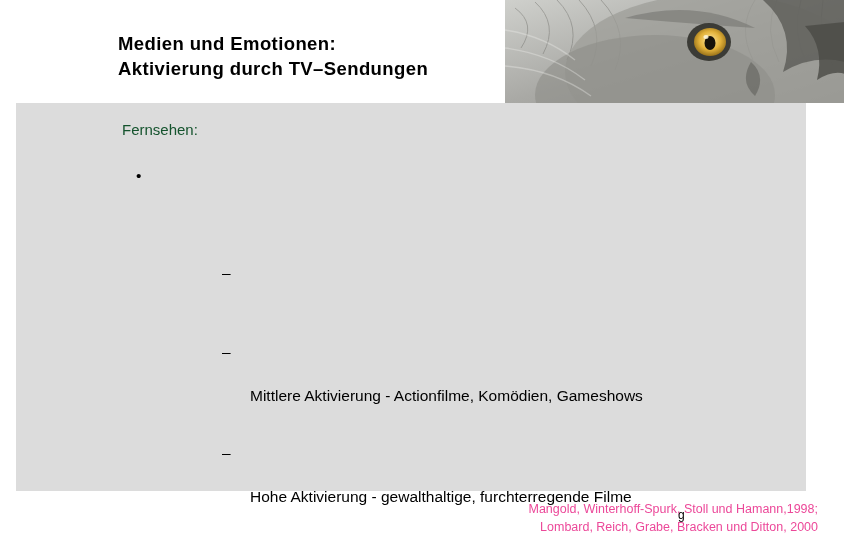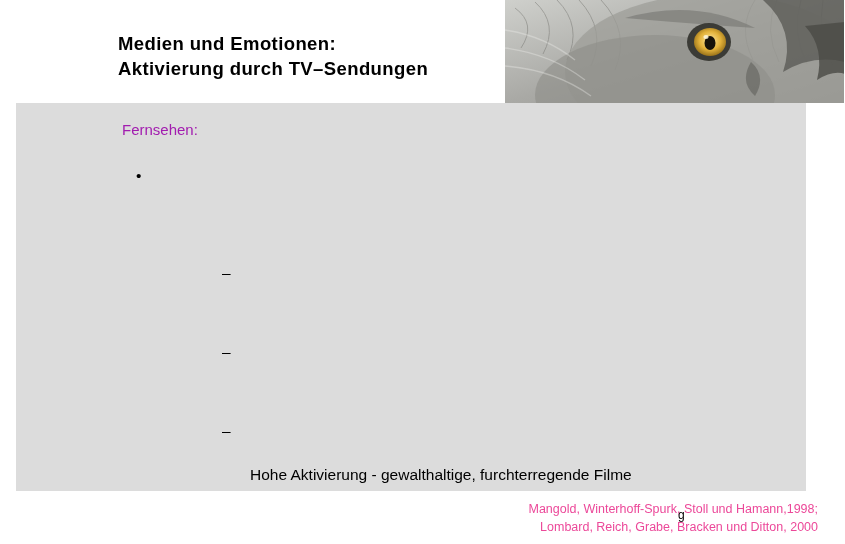--- a/index.html
+++ b/index.html
@@ -49,21 +49,21 @@
     top: 103px;
     width: 790px;
     height: 388px;
     background: #dcdcdc;
   }
   .intro {
     position: absolute;
     left: 106px;
     top: 18px;
     font-size: 15px;
-    color: #a21caf;
+    color: #14532d;
   }
   .bullets {
     position: absolute;
     left: 106px;
     top: 62px;
     width: 660px;
   }
   .b1 {
     position: relative;
     padding-left: 42px;
@@ -200,20 +200,21 @@
 
       <div class="b1">
         <span class="marker">•</span>
 
         <div class="sub">
           <div class="b2">
             <span class="marker">–</span>
           </div>
           <div class="b2">
             <span class="marker">–</span>
+            <span>Mittlere Aktivierung - Actionfilme, Komödien, Gameshows</span>
           </div>
           <div class="b2">
             <span class="marker">–</span>
             <span>Hohe Aktivierung - gewalthaltige, furchterregende Filme</span>
           </div>
           
         </div>
       </div>
 
     </div>

